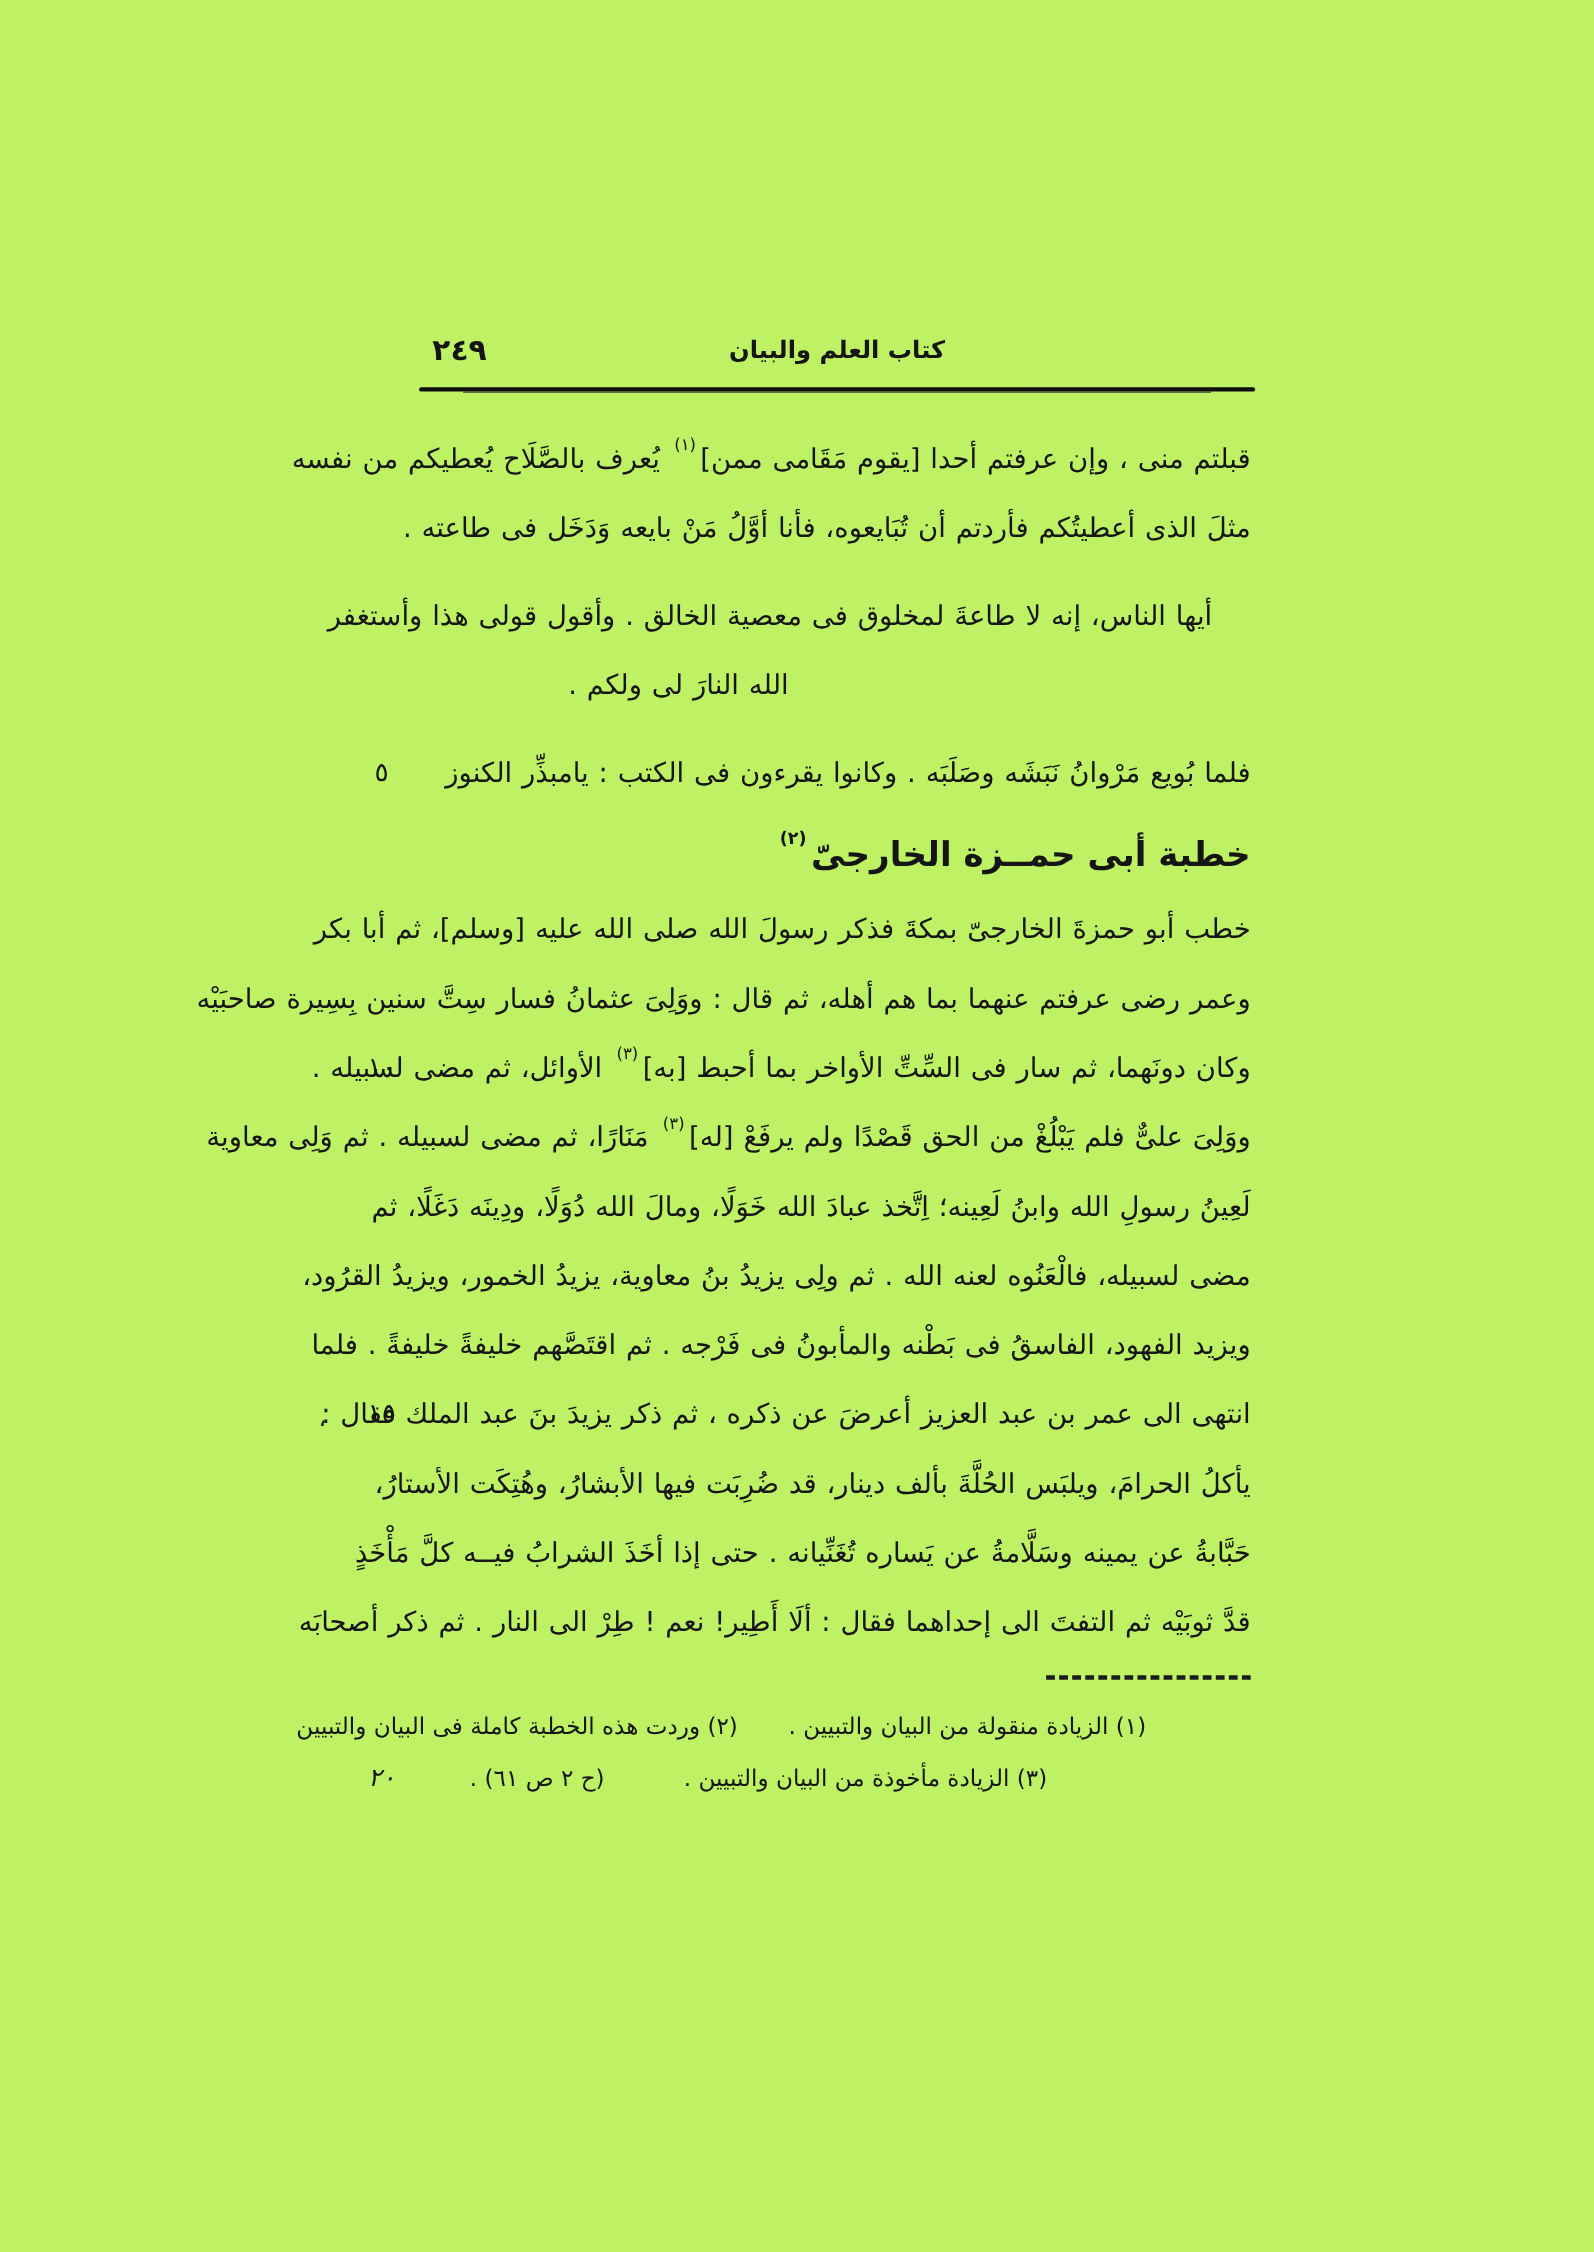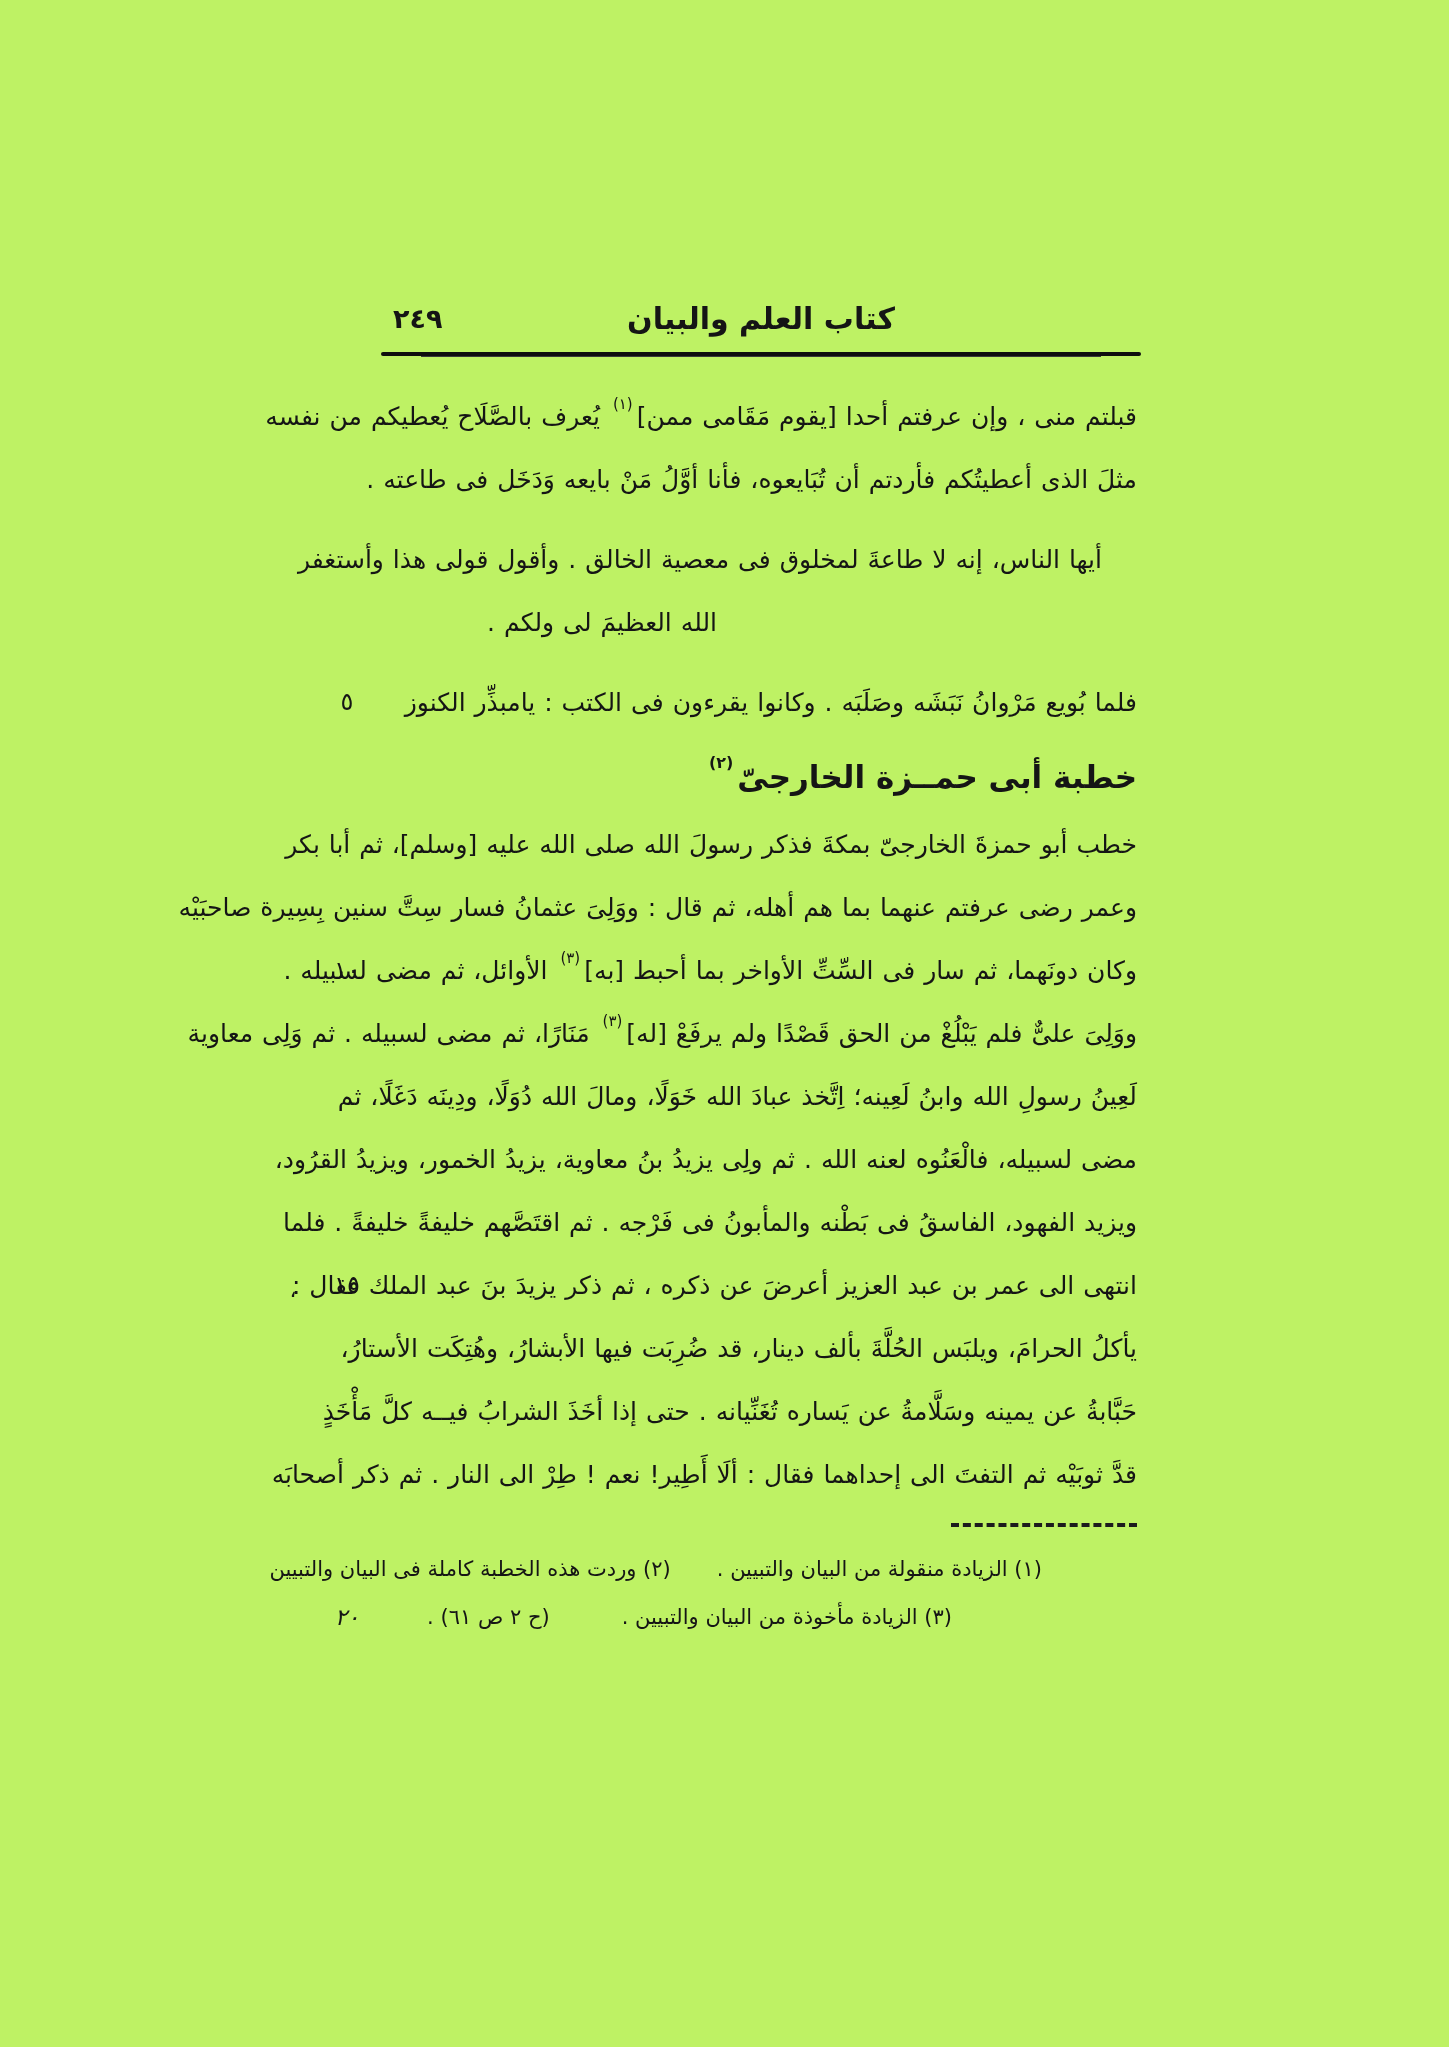--- a/index.html
+++ b/index.html
@@ -7,21 +7,21 @@
     position:relative;
     width:1449px;height:2047px;
     margin:0 auto;
     background:#bef264;
     color:#151515;
     font-family:"DejaVu Sans",sans-serif;
     overflow:hidden;
   }
   
   .header{position:absolute;top:293px;left:383px;width:756px;height:52px;}
-  .title{margin:0;font-size:30px;font-weight:bold;text-align:center;line-height:52px;}
+  .title{margin:0;font-size:22px;font-weight:bold;text-align:center;line-height:52px;}
   .pageno{position:absolute;left:10px;top:0;font-size:27px;font-weight:bold;line-height:52px;}
   .rule{position:absolute;top:352px;left:381px;width:760px;height:4px;background:#0e0e0e;border-radius:2px;}
   .rule:after{content:"";position:absolute;top:4px;left:40px;width:680px;height:1px;background:#3a3a3a;}
   
   .content{position:absolute;top:385px;left:383px;width:754px;direction:rtl;}
   .paragraph{margin:0 0 17px 0;}
   .line{
     position:relative;
     min-height:63px;line-height:63px;
     font-size:25px;text-align:right;
@@ -73,21 +73,21 @@
   <div class="rule"></div>
 
   <div class="content" dir="rtl">
     <div id="body-top">
         <div class="paragraph">
           <div class="line"><span class="seg">قبلتم منى ، وإن عرفتم أحدا [يقوم مَقَامى ممن]</span><span class="fnref">(١)</span><span class="seg"> يُعرف بالصَّلَاح يُعطيكم من نفسه</span></div>
           <div class="line"><span class="seg">مثلَ الذى أعطيتُكم فأردتم أن تُبَايعوه، فأنا أوَّلُ مَنْ بايعه وَدَخَل فى طاعته .</span></div>
         </div>
         <div class="paragraph">
           <div class="line" style="margin-right: 35px;"><span class="seg">أيها الناس، إنه لا طاعةَ لمخلوق فى معصية الخالق . وأقول قولى هذا وأستغفر</span></div>
-          <div class="line" style="margin-right: 420px;"><span class="seg">الله العظيمَ لى ولكم .</span></div>
+          <div class="line" style="margin-right: 420px;"><span class="seg">الله النارَ لى ولكم .</span></div>
         </div>
         <div class="paragraph">
           <div class="line"><span class="seg">فلما بُويع مَرْوانُ نَبَشَه وصَلَبَه . وكانوا يقرءون فى الكتب : يامبذِّر الكنوز</span><span class="margin-num">٥</span></div>
         </div>
       </div>
 
     <div class="heading">
       <span>خطبة أبى حمــزة الخارجىّ</span><span class="fnref">(٢)</span>
     </div>
 

